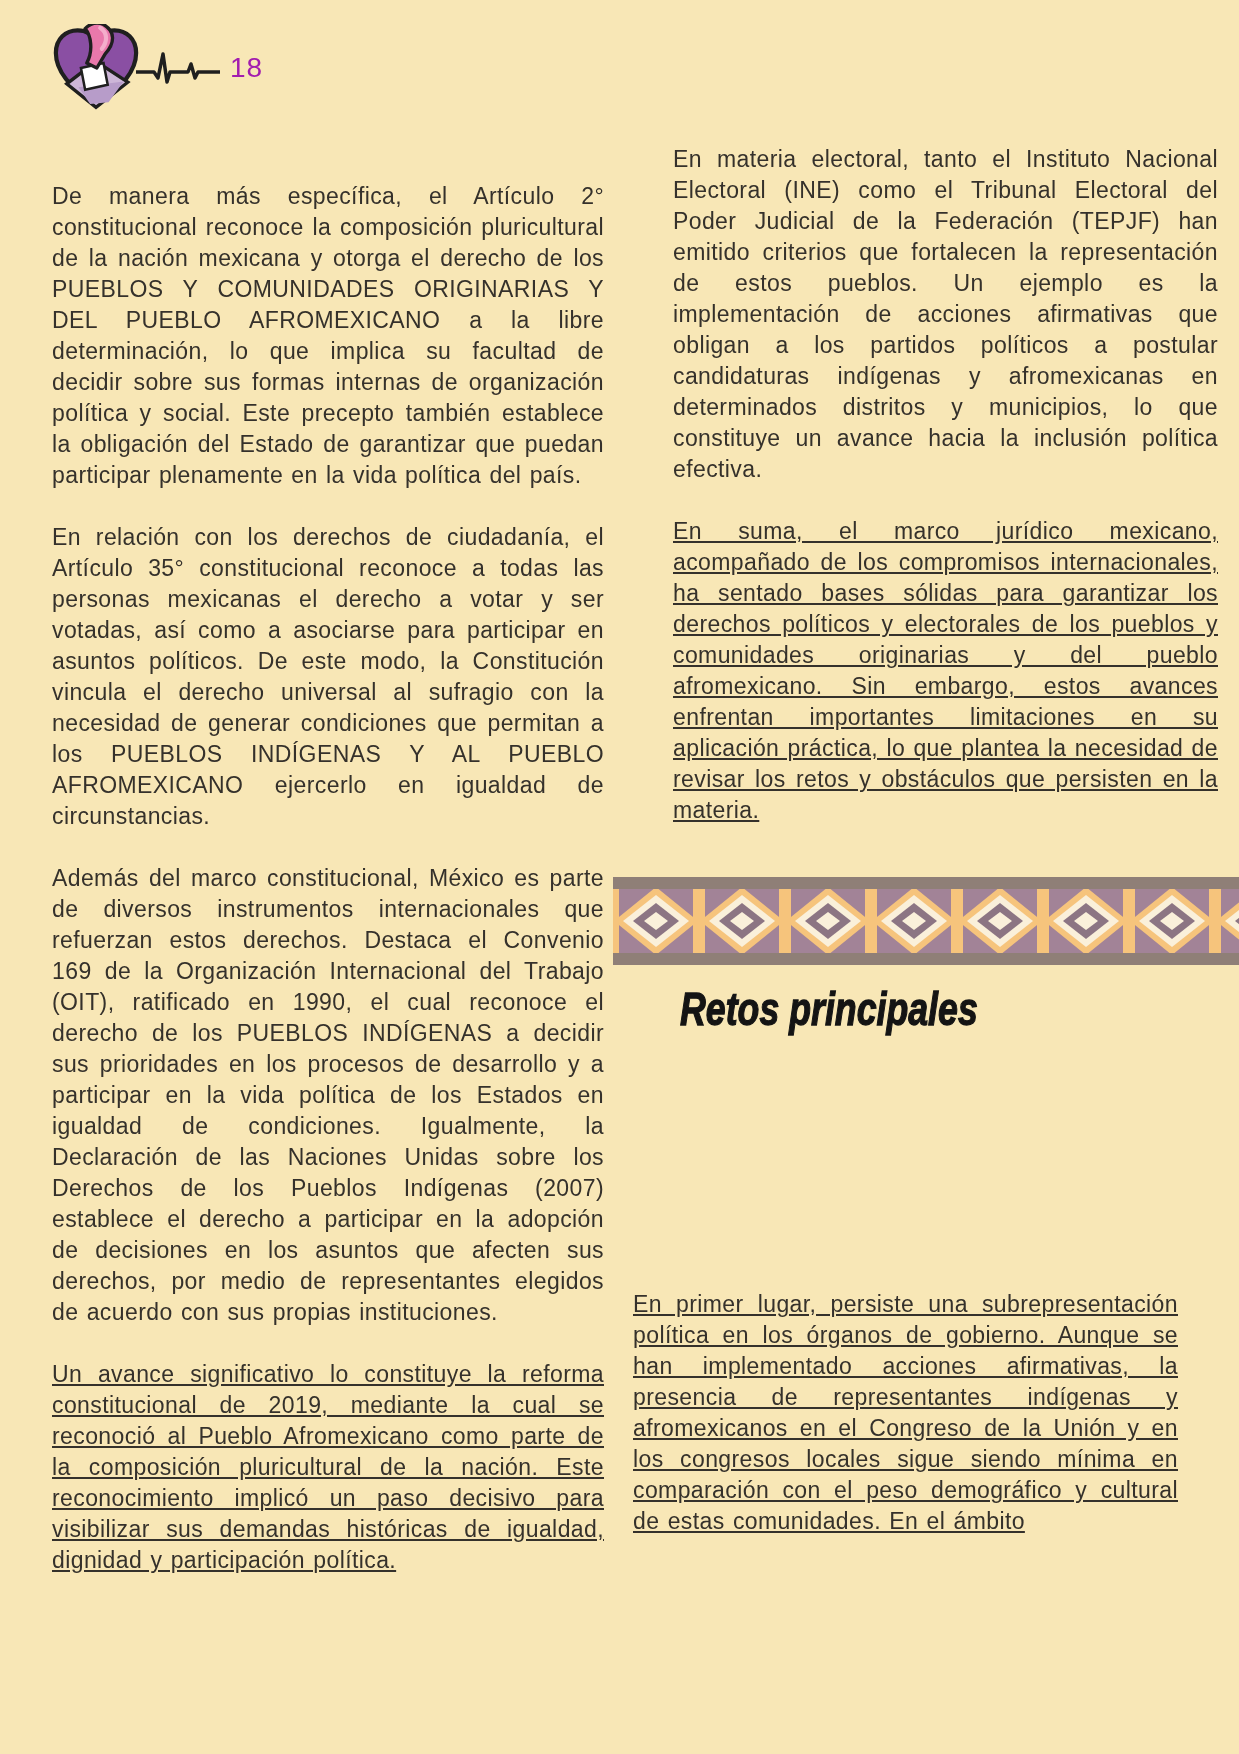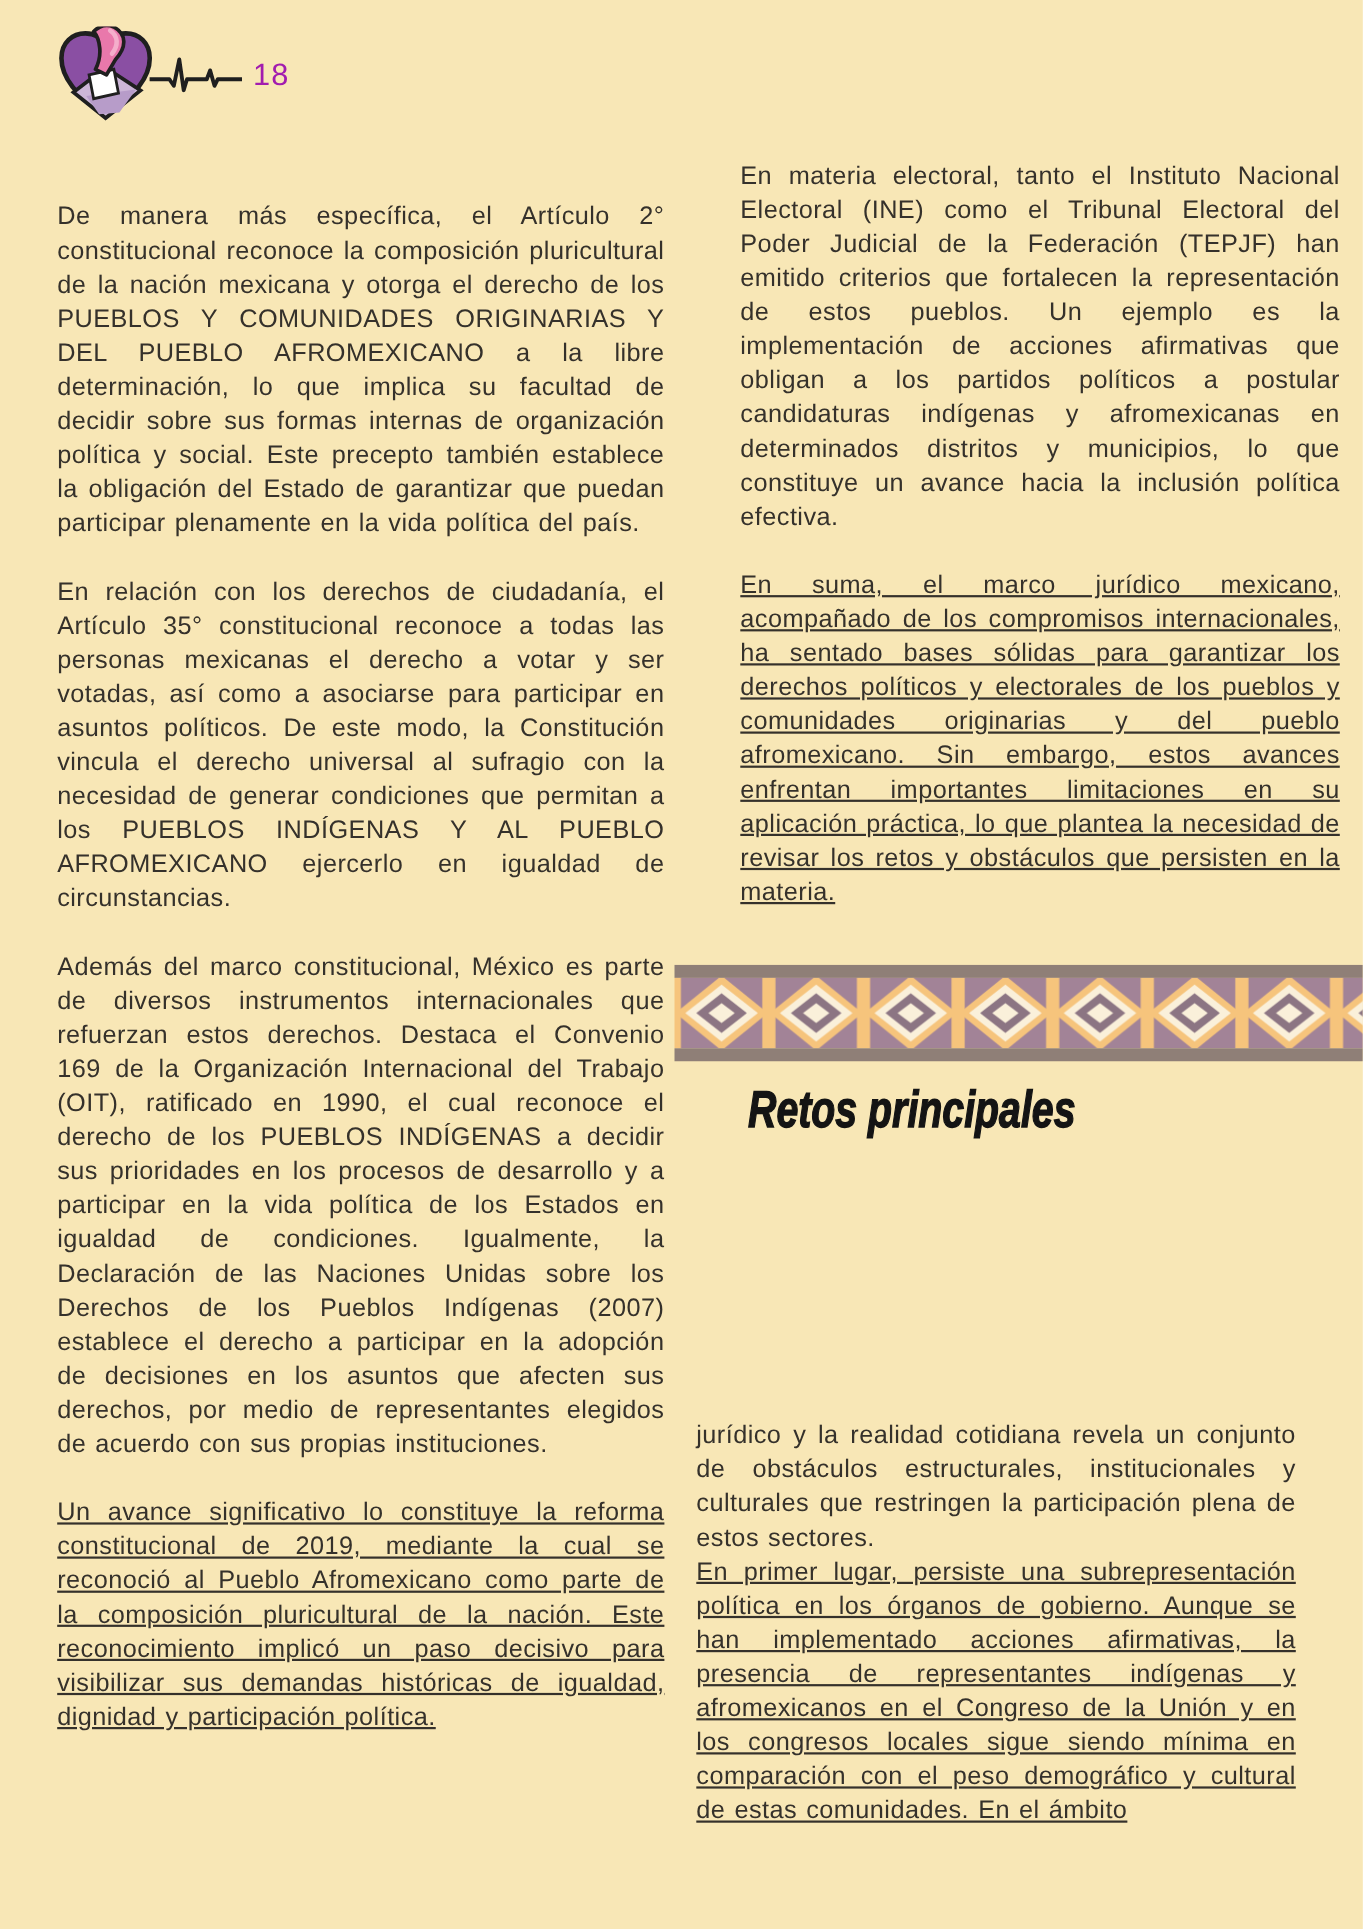--- a/index.html
+++ b/index.html
@@ -106,17 +106,16 @@
       <rect x="0" y="76" width="626" height="12" fill="#8f7f77"></rect>
     </svg>
   </div>
 
   <div class="retos-wrap">
     <h2 class="retos">Retos principales</h2>
   </div>
 
 
   <div class="col col-right-bottom">
-    <p class="nogap">jurídico y la realidad cotidiana revela un conjunto de obstáculos estructurales, institucionales y culturales que restringen la participación plena de estos sectores.</p>
     <p class="nogap">En primer lugar, persiste una subrepresentación política en los órganos de gobierno. Aunque se han implementado acciones afirmativas, la presencia de representantes indígenas y afromexicanos en el Congreso de la Unión y en los congresos locales sigue siendo mínima en comparación con el peso demográfico y cultural de estas comunidades. En el ámbito</p>
   </div>
 
 </div>
 
 </body></html>

